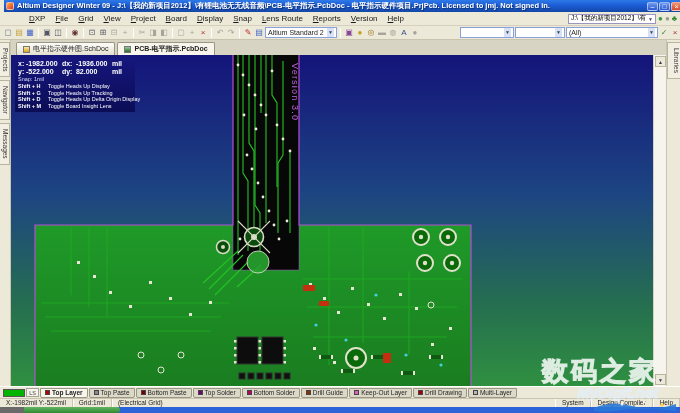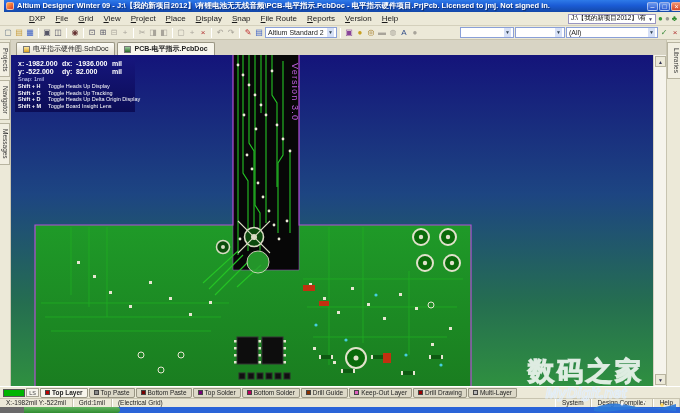--- a/index.html
+++ b/index.html
@@ -109,25 +109,25 @@
     font-size:6.5px; color:#222; }
   .seg { padding:0 6px; border-right:1px solid #c8c4b0; box-shadow:1px 0 0 #fff; line-height:8px; white-space:nowrap; }
   .sb-right { margin-left:auto; display:flex; }
   .sbtn { padding:0 6px; border-left:1px solid #fff; border-right:1px solid #c8c4b0; line-height:8px; white-space:nowrap; }
   
   .taskbar { position:absolute; left:0; top:407px; width:680px; height:6px; background:#2a64d8; }
   .tb-dark { position:absolute; left:0; top:0; width:24px; height:6px; background:#6a6a6a; }
   .tb-start { position:absolute; left:24px; top:0; width:96px; height:6px;
     background:linear-gradient(#63b463,#2f8b2f); border-radius:0 3px 3px 0; }
   
-  .watermark { position:absolute; right:36px; top:357px; text-align:right; z-index:60; pointer-events:none; }
+  .watermark { position:absolute; right:22px; top:357px; text-align:right; z-index:60; pointer-events:none; }
   .wm-cn { font-size:26px; line-height:28px; font-weight:bold; letter-spacing:3px;
     color:rgba(255,255,255,.14); -webkit-text-stroke:1.2px rgba(255,255,255,.82); }
   .wm-en { font-size:15px; line-height:15px; font-style:italic; font-weight:bold;
-    color:rgba(235,244,255,.2);text-align:center; -webkit-text-stroke:1px rgba(225,238,255,.85); }
+    color:rgba(235,244,255,.2); -webkit-text-stroke:1px rgba(225,238,255,.85); }
   .wm-logo { position:absolute; right:2px; top:398px; z-index:61; pointer-events:none; }
 </style>
 </head>
 <body>
 
 <div id="app">
 
   <div class="titlebar">
     <span class="app-icon"></span>
     <span class="title-text">Altium Designer Winter 09 - J:\【我的新项目2012】\有锂电池无无线音频\PCB-电平指示.PcbDoc - 电平指示硬件项目.PrjPcb. Licensed to jmj. Not signed in.</span>
@@ -135,24 +135,24 @@
     <span class="winbtn">□</span>
     <span class="winbtn close">×</span>
   </div>
 
   <div class="menubar">
     <span class="menu-item">DXP</span>
     <span class="menu-item">File</span>
     <span class="menu-item">Grid</span>
     <span class="menu-item">View</span>
     <span class="menu-item">Project</span>
-    <span class="menu-item">Place</span>
+    <span class="menu-item">Board</span>
     <span class="menu-item">Display</span>
     <span class="menu-item">Snap</span>
-    <span class="menu-item">File Route</span>
+    <span class="menu-item">Lens Route</span>
     <span class="menu-item">Reports</span>
     <span class="menu-item">Version</span>
     <span class="menu-item">Help</span>
     <span class="menu-right">
       <span class="pathbox">
         <span>J:\【我的新项目2012】\有</span>
         <span class="arr">▼</span>
       </span>
       <span class="mini-ic" style="color:#3a9a3a">●</span>
       <span class="mini-ic" style="color:#9a9a92">●</span>

